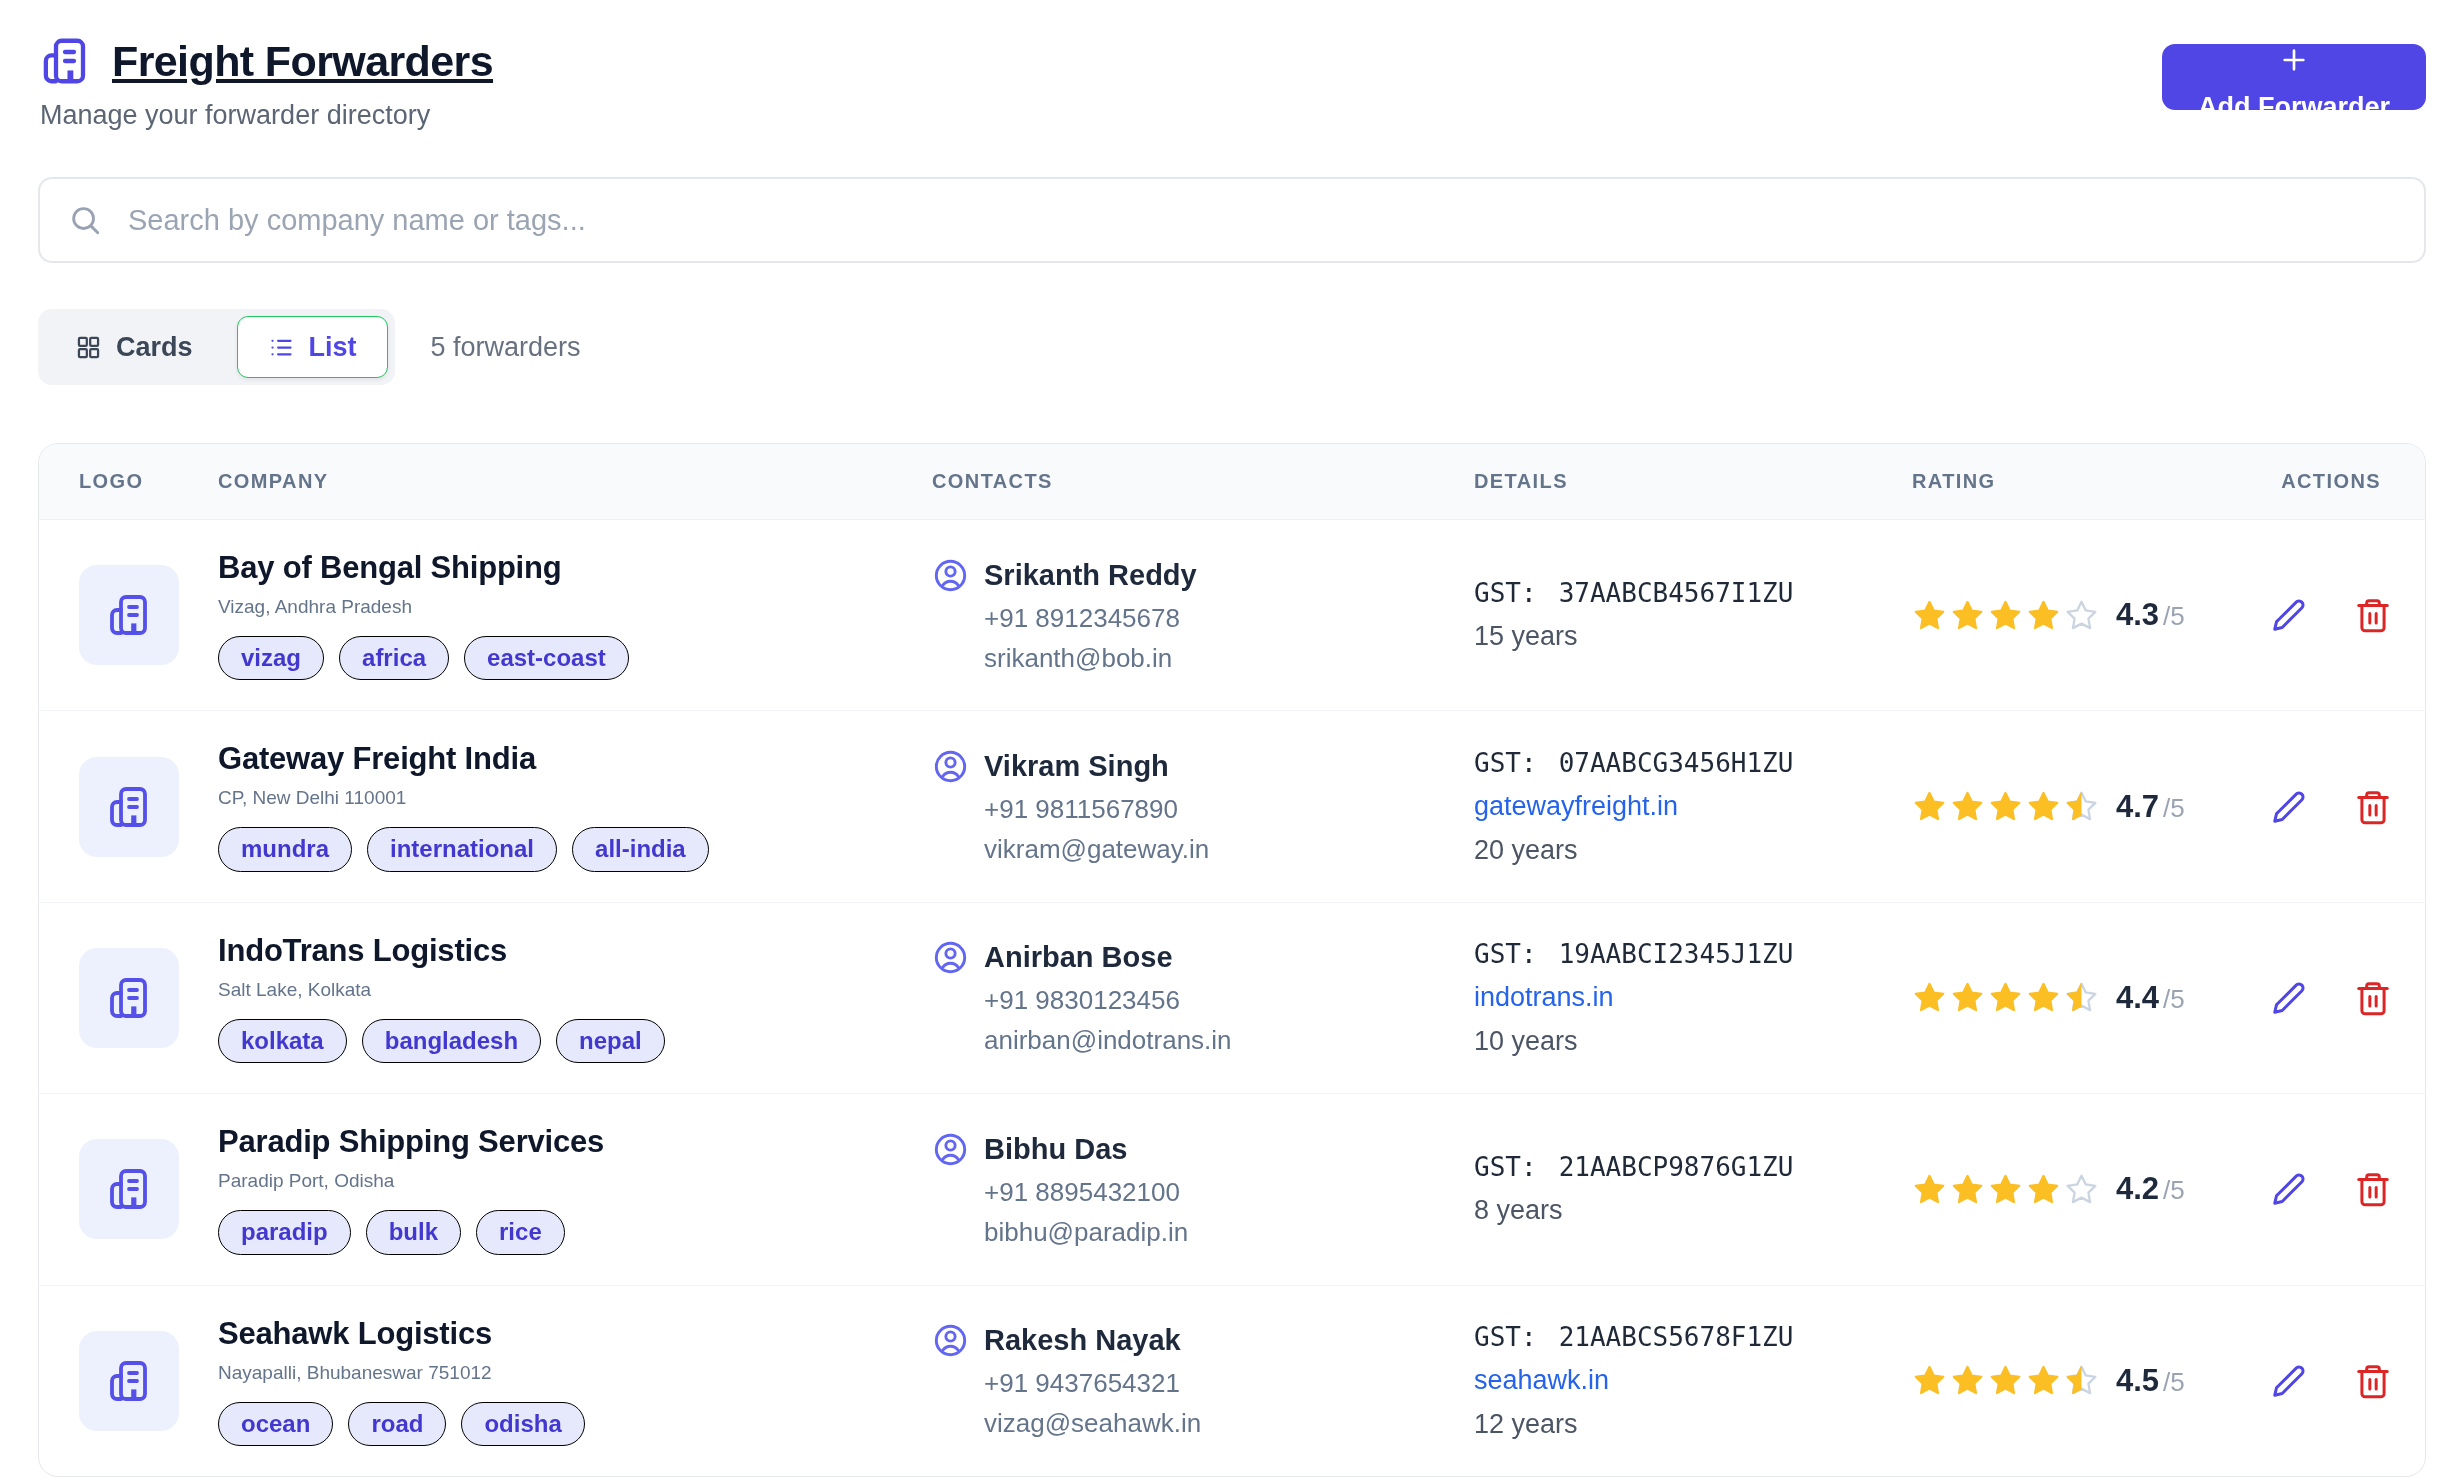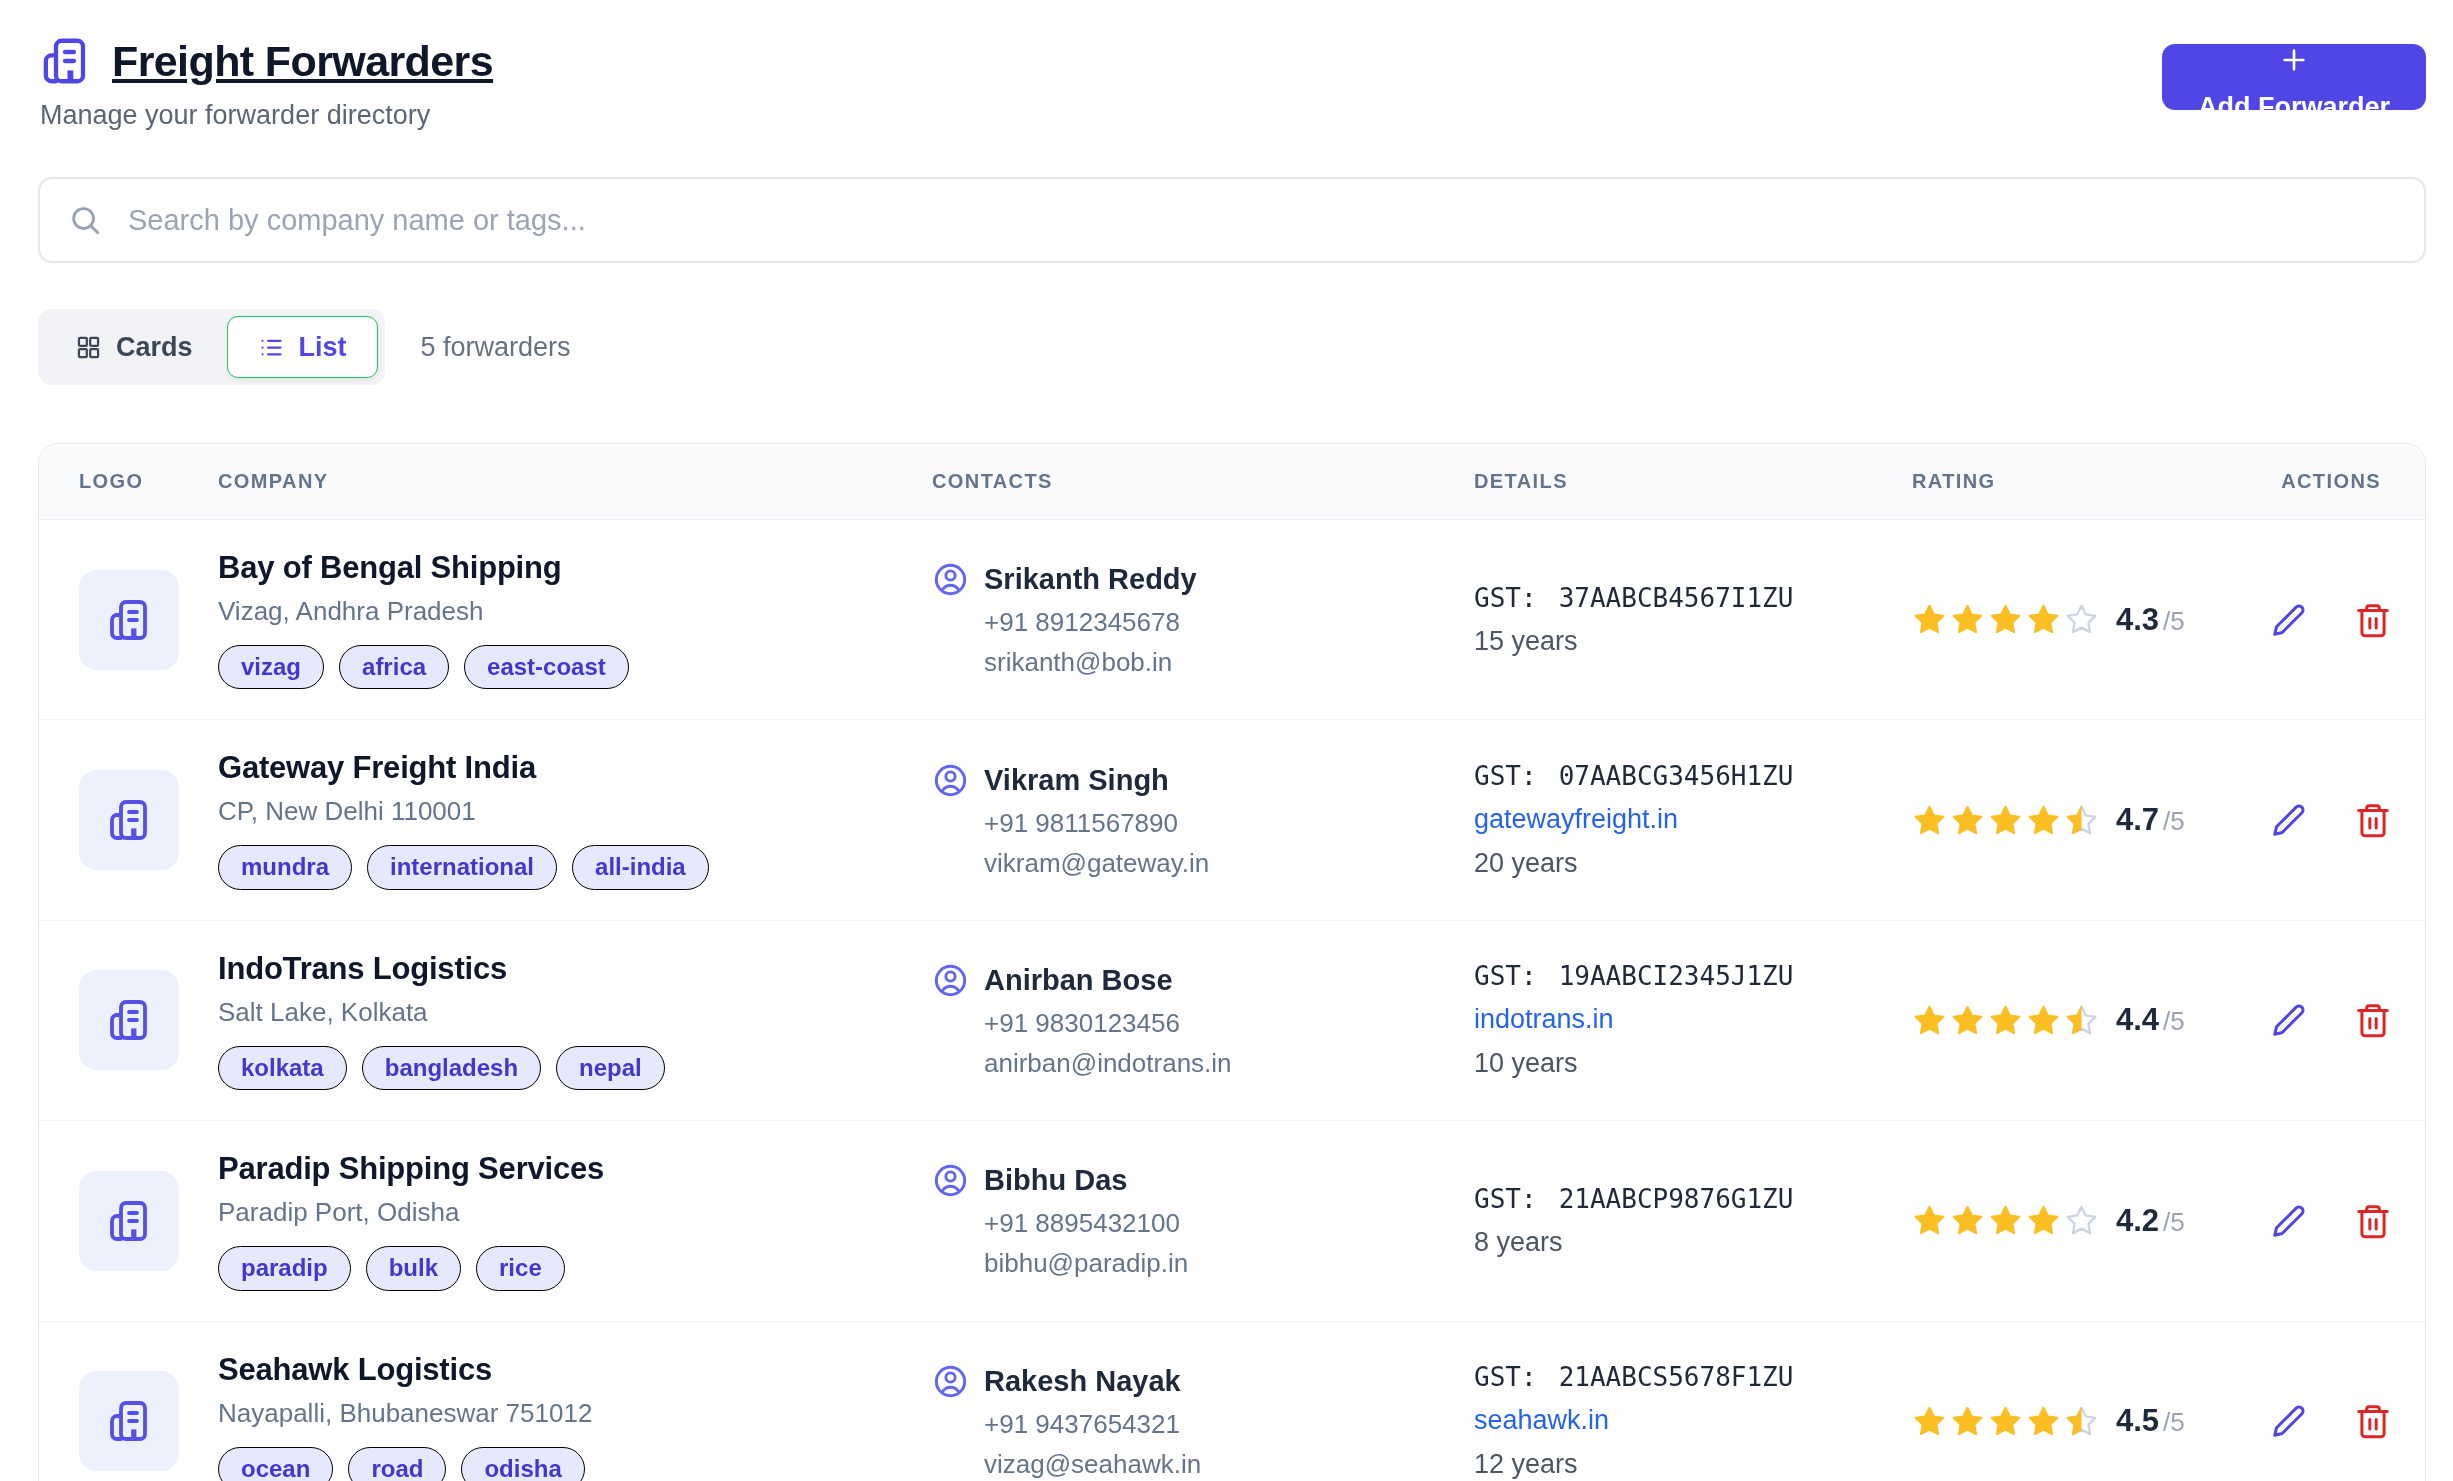--- a/index.html
+++ b/index.html
@@ -24,21 +24,21 @@
   
   .search-wrap { position: relative; margin-top: 46px; }
   .search-wrap svg { position: absolute; left: 30px; top: 50%; transform: translateY(-50%);
     width: 34px; height: 34px; color: #98A2B3; }
   .search-input { width: 100%; height: 86px; border: 2px solid #E4E7EC; border-radius: 14px;
     padding: 0 30px 0 88px; font-size: 29px; color: #334155; font-family: inherit; outline: none; background: #fff; }
   .search-input::placeholder { color: #9AA4B2; }
 
   
   .toolbar { display: flex; align-items: center; gap: 36px; margin-top: 46px; }
-  .seg { display: inline-flex; align-items: center; background: #F1F3F6; border-radius: 14px; padding: 7px; gap: 4px; }
+  .seg { display: inline-flex; align-items: center; background: #F1F3F6; border-radius: 14px; padding: 7px; gap: 14px; }
   .seg-btn { display: inline-flex; align-items: center; gap: 14px; border: none; background: transparent;
     height: 62px; padding: 0 30px; border-radius: 11px; font-size: 27px; font-weight: 600; color: #3B4657;
     font-family: inherit; cursor: pointer; }
   .seg-btn svg { width: 27px; height: 27px; }
   .seg-btn.active { background: #ffffff; color: #4F46E5; border: 1px solid #22c55e; box-shadow: 0 2px 4px rgba(15,23,42,0.07); }
   .count-label { font-size: 27px; color: #67717F; }
 
   
   .table { margin-top: 58px; border: 1px solid #E5E8ED; border-radius: 20px; background: #fff; overflow: hidden; }
   .thead, .trow { display: grid; grid-template-columns: 179px 714px 542px 438px 358px 1fr; align-items: center; }
@@ -50,21 +50,21 @@
   .trow { min-height: 182px; padding: 30px 0; }
   .trow + .trow { border-top: 1px solid #F1F4F8; }
 
   .logo-cell { padding-left: 40px; }
   .logo-box { width: 100px; height: 100px; border-radius: 18px; background: #EDF0FD; color: #5450E8;
     display: flex; align-items: center; justify-content: center; }
   .logo-box svg { width: 48px; height: 48px; }
 
   .company-cell { padding-right: 40px; }
   .company-name { font-size: 31px; font-weight: 700; color: #0f172a; letter-spacing: -0.2px; }
-  .company-location { margin-top: 10px; font-size: 26px; color: #64748B; }
+  .company-location { margin-top: 10px; font-size: 19px; color: #64748B; }
   .tags { display: flex; gap: 15px; margin-top: 18px; }
   .tag { background: #E6E9FC; border: 1px solid #000000; color: #4238CF; font-size: 24px; font-weight: 700;
     padding: 8px 22px; border-radius: 994px; line-height: 1.1; }
 
   .contact-head { display: flex; align-items: center; gap: 15px; }
   .person-icon { width: 37px; height: 37px; color: #6366F1; flex: 0 0 auto; }
   .person-icon svg { width: 100%; height: 100%; }
   .contact-name { font-size: 29px; font-weight: 600; color: #1E293B; }
   .contact-sub { margin-left: 52px; margin-top: 9px; font-size: 26px; color: #64748B; }
 

